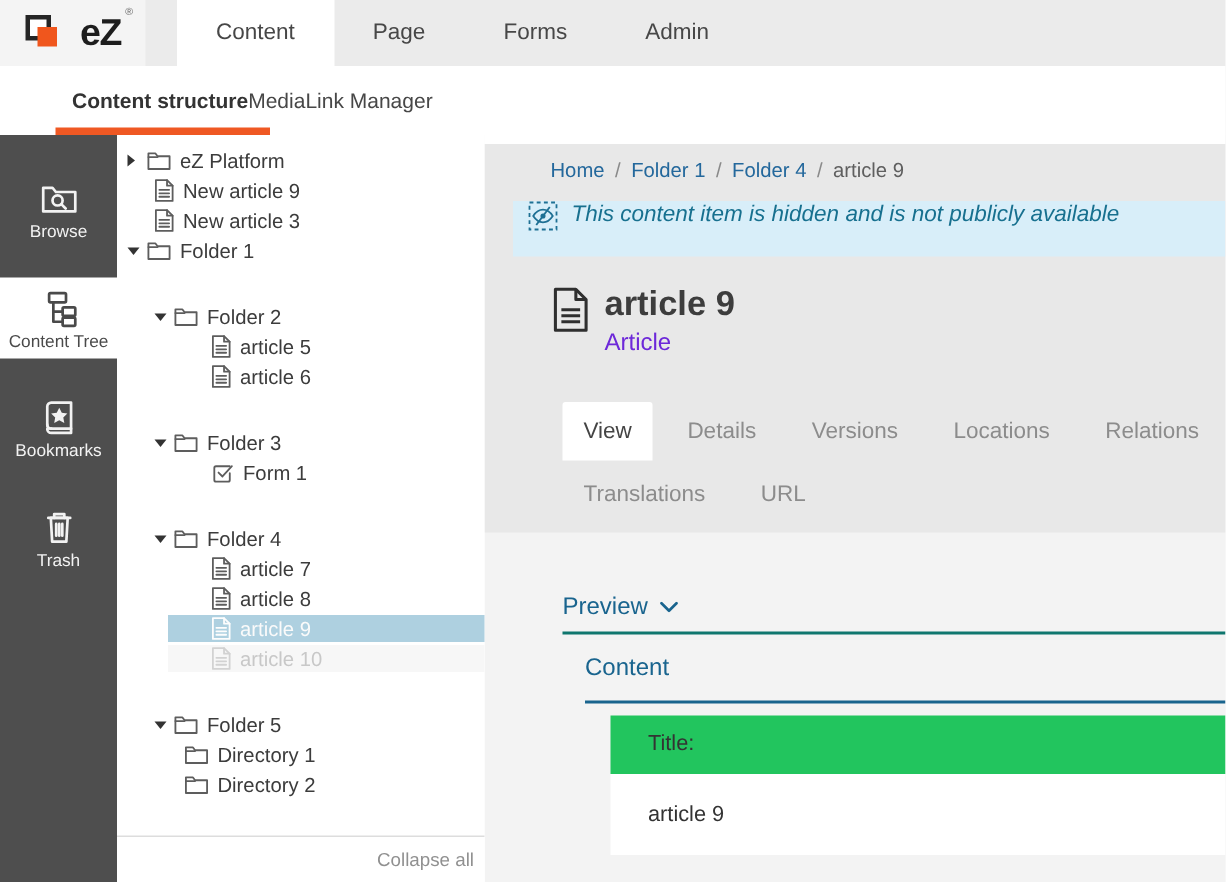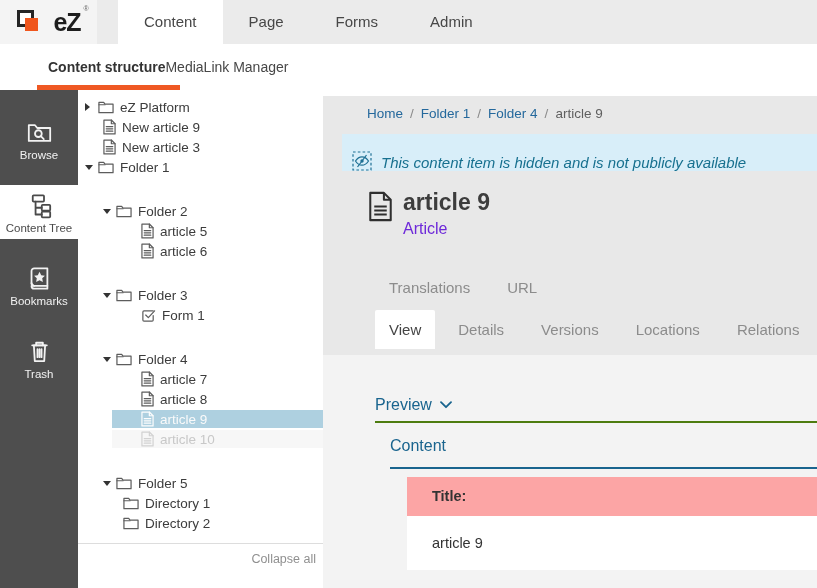--- a/index.html
+++ b/index.html
@@ -54,54 +54,54 @@
   .arrow.expanded  { border-top:5px solid #333; border-left:4px solid transparent; border-right:4px solid transparent; }
   .ticon { display:flex; align-items:center; color:#5d5d5d; }
   .ticon svg { stroke:currentColor; fill:none; stroke-width:1.3; stroke-linejoin:round; stroke-linecap:round; }
   .tlabel { margin-left:6px; white-space:nowrap; }
   .trow.selected::before { content:""; position:absolute; left:34px; right:0; top:1px; bottom:1px; background:#aed0e0; z-index:0; }
   .trow.selected .tlabel { color:#fafafa; }
   .trow.selected .ticon { color:#fdfdfd; }
   .trow.dim::before { content:""; position:absolute; left:34px; right:0; top:1px; bottom:1px; background:#f7f7f7; z-index:0; }
   .trow.dim .tlabel { color:#c8c8c8; }
   .trow.dim .ticon { color:#d2d2d2; }
-  .tree-footer { position:absolute; left:0; right:0; bottom:14px; height:31px; border-top:1px solid #ddd; background:#fff;
+  .tree-footer { position:absolute; left:0; right:0; bottom:0; height:31px; border-top:1px solid #ddd; background:#fff;
     font-size:12.5px; color:#909090; text-align:right; line-height:30px; padding-right:7px; cursor:pointer; }
 
   
   .main { width:494px; background:#f3f3f3; border-top:6px solid #fff; }
   .main-top { background:#e8e8e8; height:259px; overflow:hidden; }
   .breadcrumb { padding:10px 0 0 44px; font-size:13.5px; color:#8a8a8a; }
   .bc-link { color:#24689c; cursor:pointer; }
   .bc-sep { margin:0 7px; color:#8a8a8a; }
   .bc-current { color:#5f5f5f; }
-  .notice { margin:13px 0 0 19px; height:37px; background:#d8eef9; display:flex; align-items:flex-end; padding-left:10px; gap:9px; }
+  .notice { margin:13px 0 0 19px; height:37px; background:#d8eef9; display:flex; align-items:flex-start; padding-left:10px; gap:9px; }
   .notice-icon { color:#1f7094; display:flex; }
   .notice-icon svg { width:20px; height:20px; stroke:currentColor; fill:none; stroke-width:1.2; }
   .notice-text { font-style:italic; font-size:15px; color:#17708f; }
   .title-block { margin:18px 0 0 45px; display:flex; align-items:flex-start; }
   .title-icon { color:#2f2f2f; display:flex; margin-top:2px; }
   .title-icon svg { width:25px; height:31px; stroke:currentColor; fill:none; stroke-width:1.8; stroke-linejoin:round; }
   .title-texts { margin-left:10px; }
   .page-title { font-size:23px; font-weight:bold; color:#3d3d3d; }
   .page-subtitle { font-size:16px; color:#6d28d9; margin-top:4px; }
   .tabs { margin:30px 0 0 52px; }
   .tab-row { display:flex; }
   .tab-row + .tab-row { margin-top:3px; }
   .tab { padding:0 14px; margin-right:9px; line-height:39px; height:39px; font-size:15px; color:#8c8c8c; cursor:pointer; border-radius:2px 2px 0 0; }
   .tab.active { background:#fff; color:#444; }
 
   .main-bottom { }
   .section-head { color:#19648e; font-size:16px; }
-  .preview-head { margin:41px 0 0 52px; width:calc(100% - 52px); border-bottom:2px solid #4d7c0f; padding-bottom:7px; cursor:pointer; display:flex; align-items:center; gap:8px; }
+  .preview-head { margin:41px 0 0 52px; width:calc(100% - 52px); border-bottom:2px solid #0f766e; padding-bottom:7px; cursor:pointer; display:flex; align-items:center; gap:8px; }
   .chev { display:flex; }
   .chev svg { width:12px; height:8px; stroke:#19648e; fill:none; stroke-width:1.8; stroke-linecap:round; stroke-linejoin:round; }
   .content-head { margin:14px 0 0 67px; width:calc(100% - 67px); border-bottom:2px solid #19648e; padding-bottom:12px; }
   .field-table { margin:8px 0 0 84px; width:calc(100% - 84px); }
-  .field-head { height:39px; background:#fca5a5; line-height:39px; padding-left:25px; font-size:14.5px; font-weight:bold; color:#333; }
+  .field-head { height:39px; background:#22c55e; line-height:39px; padding-left:25px; font-size:14.5px; font-weight:normal; color:#333; }
   .field-value { height:54px; background:#fff; display:flex; align-items:center; padding-left:25px; font-size:14.5px; color:#333; }
 </style>
 </head>
 <body>
 
 <div class="header">
   <div class="logo">
     <span class="logo-mark">
       <span class="logo-sq-white"></span>
         <span class="logo-sq-orange"></span>
@@ -376,29 +376,29 @@
               <path d="M5.5 13.5 h11 M5.5 17 h11 M5.5 20.5 h11"></path>
             </svg>
           </span>
         <div class="title-texts">
           <div class="page-title">article 9</div>
           <div class="page-subtitle">Article</div>
         </div>
       </div>
       <div class="tabs">
         <div class="tab-row">
-          <div class="tab">Translations</div>
-          <div class="tab">URL</div>
-        </div>
-        <div class="tab-row">
           <div class="tab active">View</div>
           <div class="tab">Details</div>
           <div class="tab">Versions</div>
           <div class="tab">Locations</div>
           <div class="tab">Relations</div>
+        </div>
+        <div class="tab-row">
+          <div class="tab">Translations</div>
+          <div class="tab">URL</div>
         </div>
       </div>
     </div>
     <div class="main-bottom">
       <div class="section-head preview-head">
         <span>Preview</span>
         <span class="chev">
             <svg viewBox="0 0 12 8">
               <path d="M1 1.2 l5 5 5 -5"></path>
             </svg>

